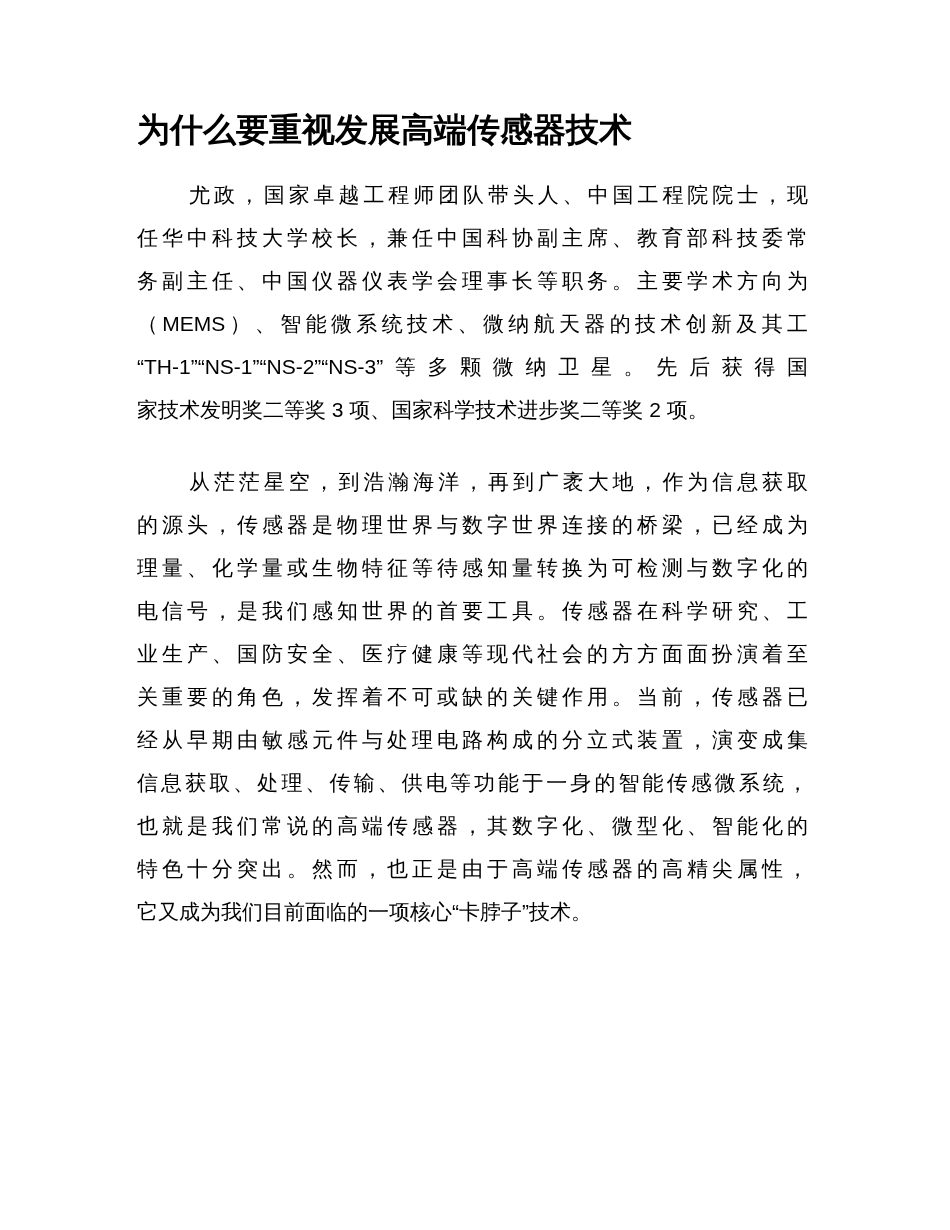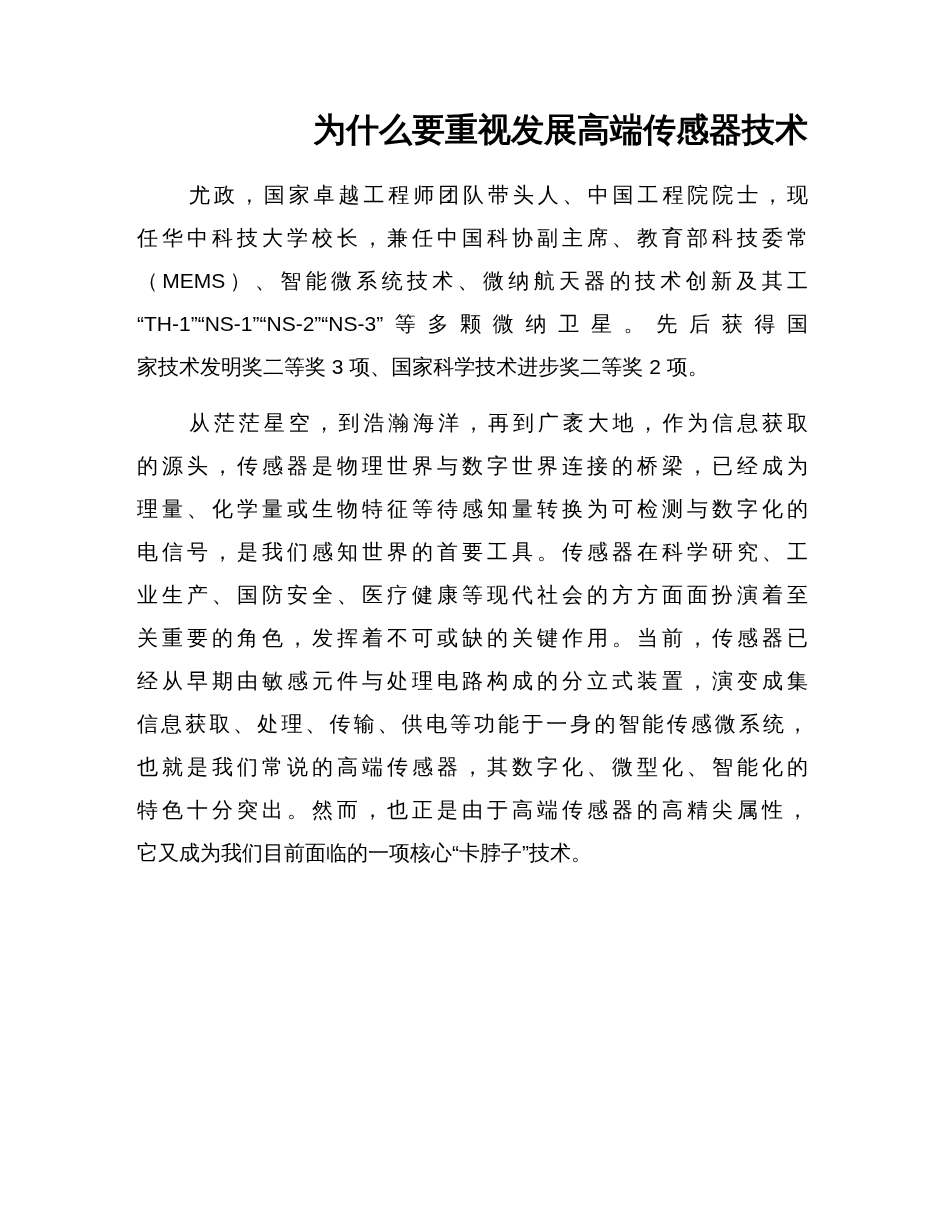--- a/index.html
+++ b/index.html
@@ -16,28 +16,28 @@
     padding: 105px 142px 0 137px;
     overflow: hidden;
     font-family: "Liberation Sans", sans-serif;
     color: #000000;
   }
   .doc-title {
     margin: 0 0 18px 0;
     font-size: 33px;
     line-height: 50px;
     font-weight: 700;
-    text-align: right;
+    text-align: left;
     white-space: nowrap;
   }
   .para {
     margin: 0;
   }
   .para + .para {
-    margin-top: 13px;
+    margin-top: 29px;
   }
   .line {
     height: 43px;
     line-height: 43px;
     font-size: 21px;
     white-space: nowrap;
     text-align: justify;
     text-align-last: justify;
     text-justify: distribute;
   }
@@ -51,20 +51,21 @@
 </head>
 <body>
 
 <div class="page">
 
   <h1 class="doc-title">为什么要重视发展高端传感器技术</h1>
 
   <div class="para">
     <div class="line indent">尤政，国家卓越工程师团队带头人、中国工程院院士，现</div>
     <div class="line">任华中科技大学校长，兼任中国科协副主席、教育部科技委常</div>
+    <div class="line">务副主任、中国仪器仪表学会理事长等职务。主要学术方向为</div>
     <div class="line">（MEMS）、智能微系统技术、微纳航天器的技术创新及其工</div>
     <div class="line">“TH-1”“NS-1”“NS-2”“NS-3”等多颗微纳卫星。先后获得国</div>
     <div class="line last">家技术发明奖二等奖 3 项、国家科学技术进步奖二等奖 2 项。</div>
   </div>
 
   <div class="para">
     <div class="line indent">从茫茫星空，到浩瀚海洋，再到广袤大地，作为信息获取</div>
     <div class="line">的源头，传感器是物理世界与数字世界连接的桥梁，已经成为</div>
     <div class="line">理量、化学量或生物特征等待感知量转换为可检测与数字化的</div>
     <div class="line">电信号，是我们感知世界的首要工具。传感器在科学研究、工</div>

